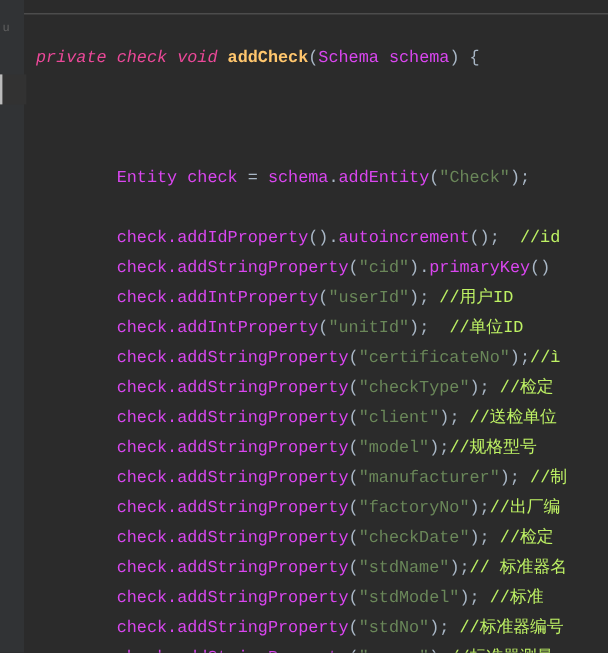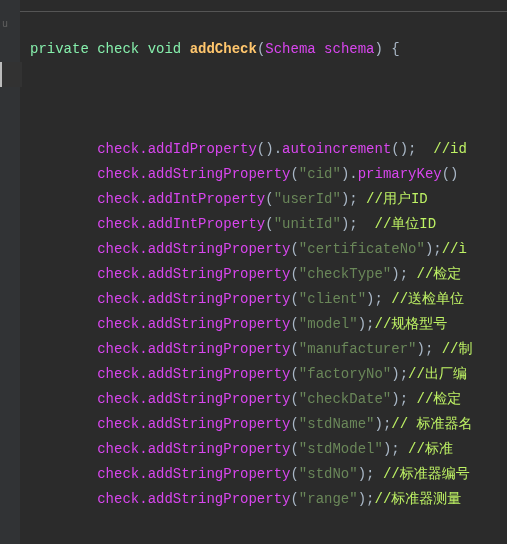--- a/index.html
+++ b/index.html
@@ -34,21 +34,21 @@
     height: 25px;
     width: 100%;
   }
   .code {
     padding: 12px 0 0 10px;
     flex: 1;
     white-space: pre;
     color: #a9b7c6;
   }
   .line { height: 25px; }
-  .kw { color: #86efac; }
+  .kw { color: #ec4899; font-style: italic; }
   .fn { color: #ffc66d; font-weight: bold; }
   .str { color: #6a8759; }
   .cmt { color: #bef264; }
   .id { color: #d946ef; }
   .top-sep {
     position: absolute;
     top: 11px;
     left: 20px;
     right: 0;
     height: 1px;
@@ -61,15 +61,16 @@
 <div class="top-sep"></div>
 <div class="editor">
   <div class="gutter">
     <div class="gutter-mark">u</div>
     <div style="height:25px"></div>
     <div class="caret-line"></div>
   </div>
   <div class="code">
 <div class="line"><span class="kw">private</span> <span class="kw">check</span> <span class="kw">void</span> <span class="fn">addCheck</span>(<span class="id">Schema</span> <span class="id">schema</span>) {</div>
 <div class="line"></div>
+<div class="line">        <span class="id">Entity</span> <span class="id">check</span> = <span class="id">schema</span>.<span class="id">addEntity</span>(<span class="str">"Check"</span>);</div>
 <div id="code-body"><div class="line"><span class="id">        check.</span><span class="id">addIdProperty</span>().<span class="id">autoincrement</span>();  <span class="cmt">//id</span></div><div class="line"><span class="id">        check.</span><span class="id">addStringProperty</span>(<span class="str">"cid"</span>).<span class="id">primaryKey</span>()</div><div class="line"><span class="id">        check.</span><span class="id">addIntProperty</span>(<span class="str">"userId"</span>); <span class="cmt">//用户ID</span></div><div class="line"><span class="id">        check.</span><span class="id">addIntProperty</span>(<span class="str">"unitId"</span>);  <span class="cmt">//单位ID</span></div><div class="line"><span class="id">        check.</span><span class="id">addStringProperty</span>(<span class="str">"certificateNo"</span>);<span class="cmt">//ì</span></div><div class="line"><span class="id">        check.</span><span class="id">addStringProperty</span>(<span class="str">"checkType"</span>); <span class="cmt">//检定</span></div><div class="line"><span class="id">        check.</span><span class="id">addStringProperty</span>(<span class="str">"client"</span>); <span class="cmt">//送检单位</span></div><div class="line"><span class="id">        check.</span><span class="id">addStringProperty</span>(<span class="str">"model"</span>);<span class="cmt">//规格型号</span></div><div class="line"><span class="id">        check.</span><span class="id">addStringProperty</span>(<span class="str">"manufacturer"</span>); <span class="cmt">//制</span></div><div class="line"><span class="id">        check.</span><span class="id">addStringProperty</span>(<span class="str">"factoryNo"</span>);<span class="cmt">//出厂编</span></div><div class="line"><span class="id">        check.</span><span class="id">addStringProperty</span>(<span class="str">"checkDate"</span>); <span class="cmt">//检定</span></div><div class="line"><span class="id">        check.</span><span class="id">addStringProperty</span>(<span class="str">"stdName"</span>);<span class="cmt">// 标准器名</span></div><div class="line"><span class="id">        check.</span><span class="id">addStringProperty</span>(<span class="str">"stdModel"</span>); <span class="cmt">//标准</span></div><div class="line"><span class="id">        check.</span><span class="id">addStringProperty</span>(<span class="str">"stdNo"</span>); <span class="cmt">//标准器编号</span></div><div class="line"><span class="id">        check.</span><span class="id">addStringProperty</span>(<span class="str">"range"</span>);<span class="cmt">//标准器测量</span></div></div>
   </div>
 </div>
 
 </body></html>

